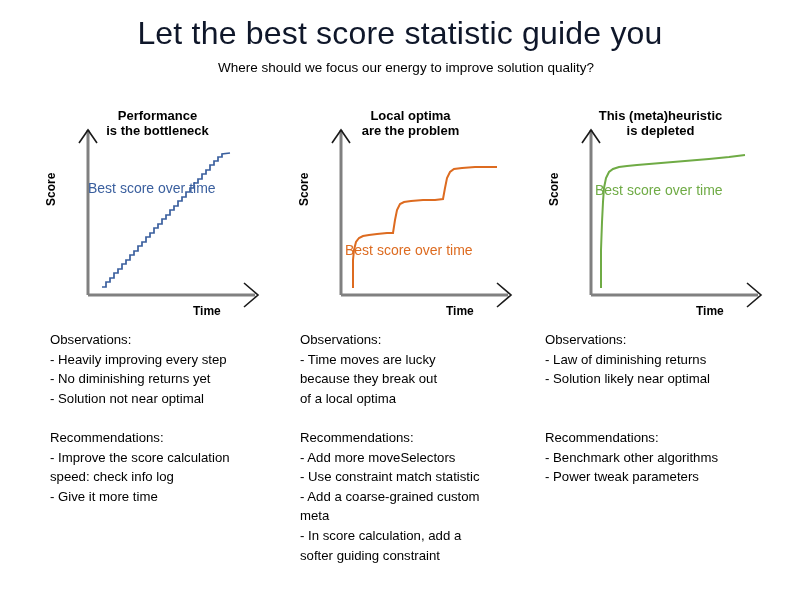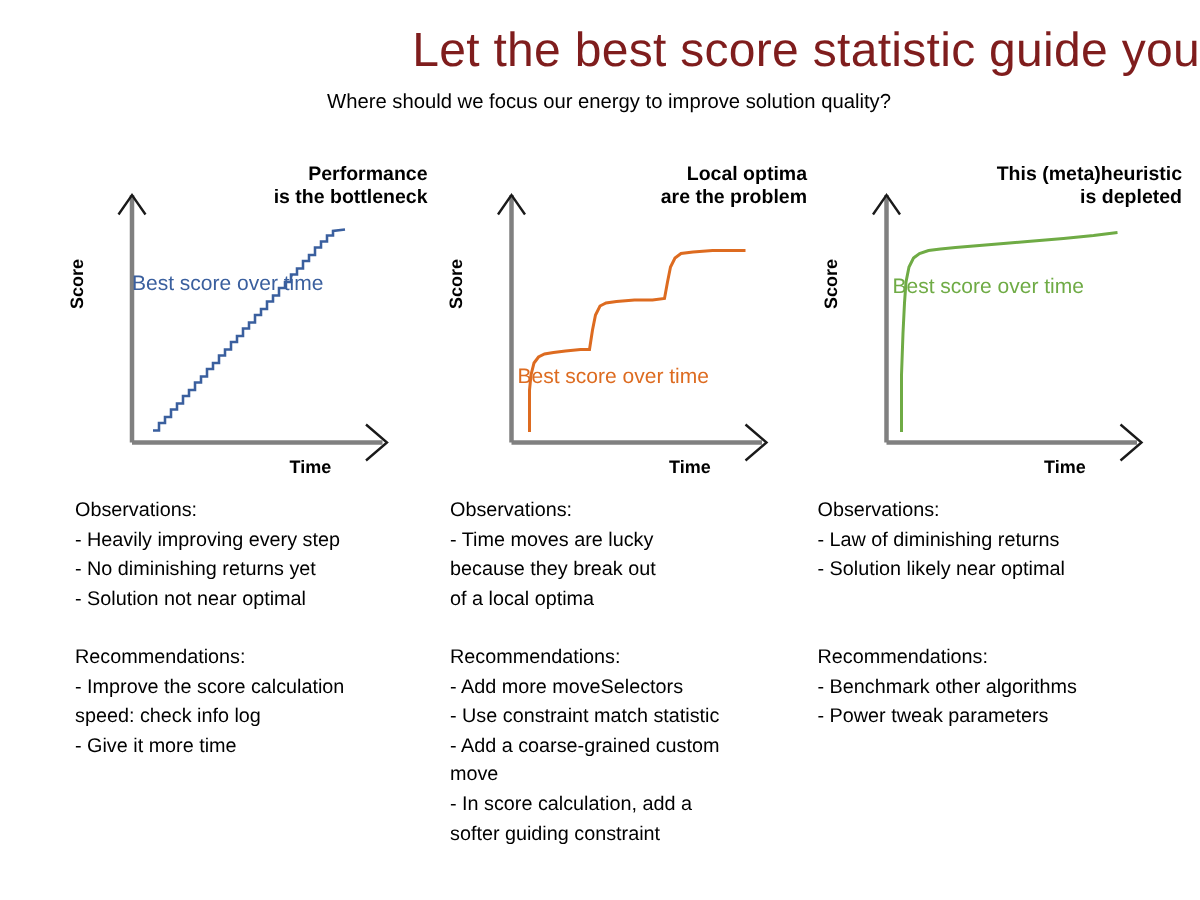--- a/index.html
+++ b/index.html
@@ -19,22 +19,21 @@
   
   #header {
     text-align: center;
     padding-top: 16px;
   }
   #main-title {
     font-size: 32px;
     font-weight: 400;
     line-height: 1.1;
     letter-spacing: 0.2px;
-    color: #7f1d1d;
-    text-align: right;
+    color: #0f172a;
   }
   #subtitle {
     font-size: 13.5px;
     font-weight: 400;
     margin-top: 9px;
     color: #000;
     margin-left: 12px;
   }
 
   
@@ -59,21 +58,21 @@
     position: absolute;
     top: 4px;
     left: 0;
     width: 255px;
     text-align: center;
     font-size: 13px;
     font-weight: bold;
     line-height: 1.18;
     color: #000;
   }
-  .panel-title .tl { display: block; text-align: right; }
+  .panel-title .tl { display: block; }
 
   .chart-area {
     position: absolute;
     top: 6px;
     left: 0;
     width: 255px;
     height: 214px;
   }
   .chart-svg {
     position: absolute;
@@ -226,21 +225,21 @@
   <div class="col col-2">
     <div class="block-heading">Observations:</div>
     <div class="block-line">- Time moves are lucky</div>
     <div class="block-line">because they break out</div>
     <div class="block-line">of a local optima</div>
     <div class="block-gap"></div>
     <div class="block-heading">Recommendations:</div>
     <div class="block-line">- Add more moveSelectors</div>
     <div class="block-line">- Use constraint match statistic</div>
     <div class="block-line">- Add a coarse-grained custom</div>
-    <div class="block-line">move</div>
+    <div class="block-line">meta</div>
     <div class="block-line">- In score calculation, add a</div>
     <div class="block-line">softer guiding constraint</div>
   </div>
 
   <div class="col col-3">
     <div class="block-heading">Observations:</div>
     <div class="block-line">- Law of diminishing returns</div>
     <div class="block-line">- Solution likely near optimal</div>
     <div class="block-gap"></div>
     <div class="block-gap"></div>

